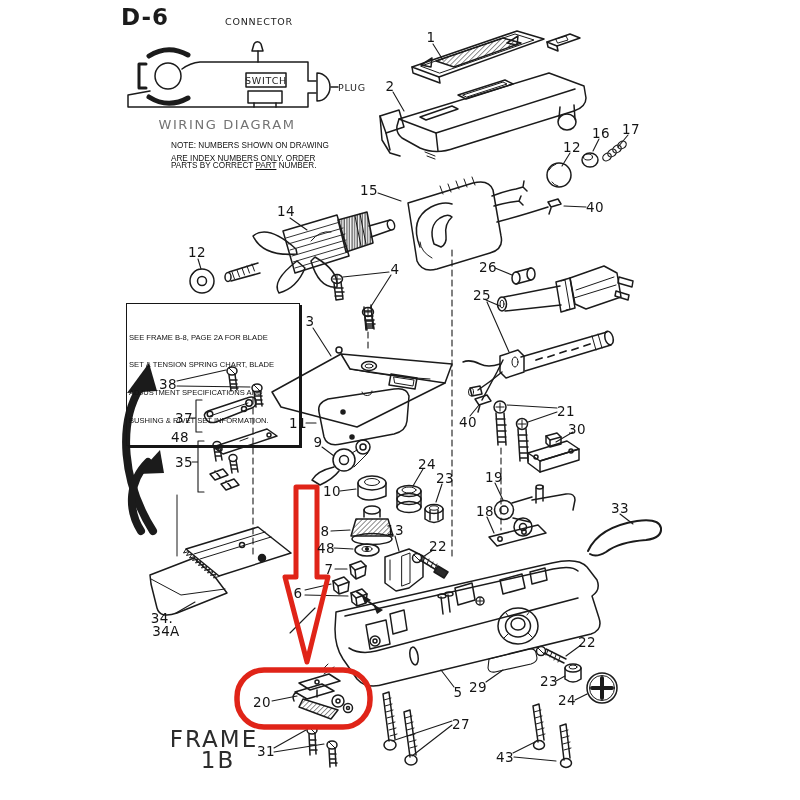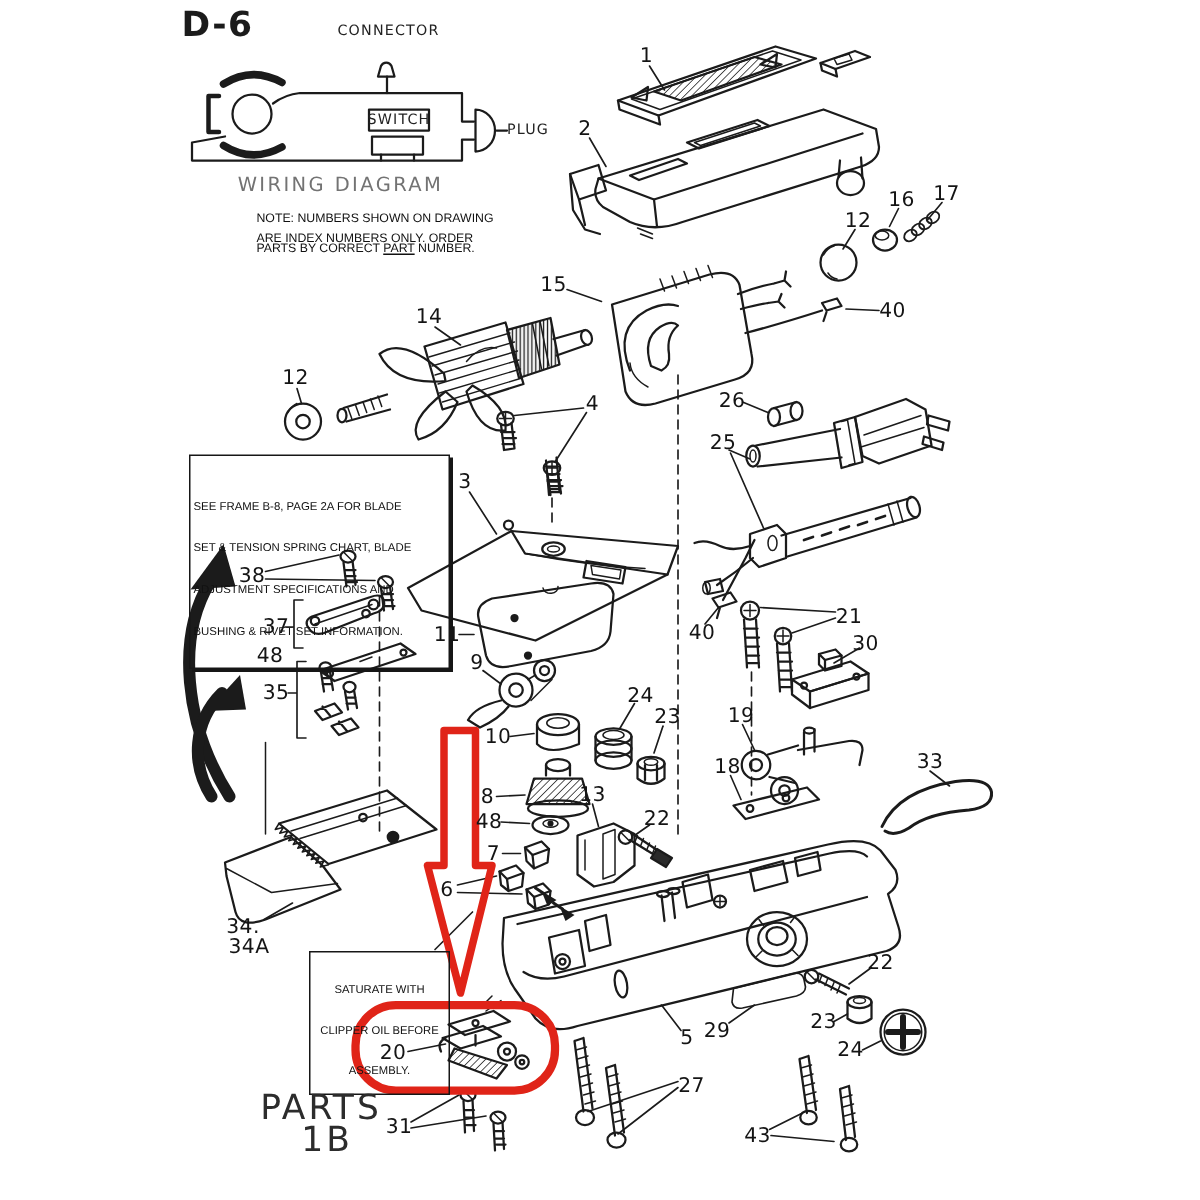--- a/index.html
+++ b/index.html
@@ -503,27 +503,22 @@
 <div class="txt mono note-line" style="left:171px;top:154px">ARE INDEX NUMBERS ONLY. ORDER</div>
 <div class="txt mono note-line" style="left:171px;top:161px"><span>PARTS BY CORRECT </span><span style="text-decoration:underline">PART</span><span> NUMBER.</span></div>
 
 <div class="txt mono" id="blade-note">
   <div>SEE FRAME B-8, PAGE 2A FOR BLADE</div>
   <div>SET &amp; TENSION SPRING CHART, BLADE</div>
   <div>ADJUSTMENT SPECIFICATIONS AND</div>
   <div>BUSHING &amp; RIVET SET INFORMATION.</div>
 </div>
 
-<div class="txt mono" id="oil-note">
-  <div>SATURATE WITH</div>
-  <div>CLIPPER OIL BEFORE</div>
-  <div>ASSEMBLY.</div>
-</div>
-
-<div class="txt ctr pageword" style="left:214px;top:739px">PARTS</div>
+
+<div class="txt ctr pageword" style="left:214px;top:739px">FRAME</div>
 <div class="txt ctr pageword" style="left:218px;top:760px">1B</div>
 
 <span class="pn" style="left:431px;top:37px">1</span>
 <span class="pn" style="left:390px;top:86px">2</span>
 <span class="pn" style="left:572px;top:147px">12</span>
 <span class="pn" style="left:601px;top:133px">16</span>
 <span class="pn" style="left:631px;top:129px">17</span>
 <span class="pn" style="left:369px;top:190px">15</span>
 <span class="pn" style="left:595px;top:207px">40</span>
 <span class="pn" style="left:286px;top:211px">14</span>

